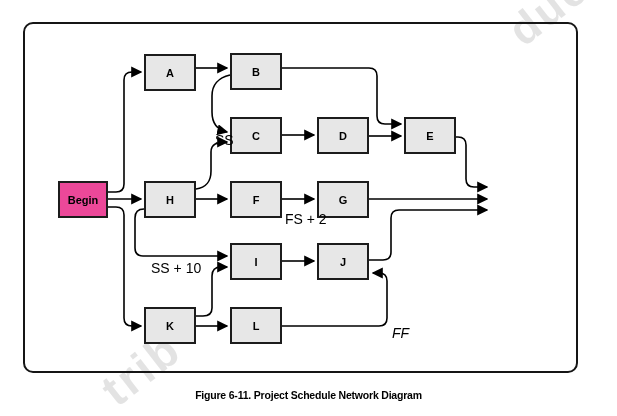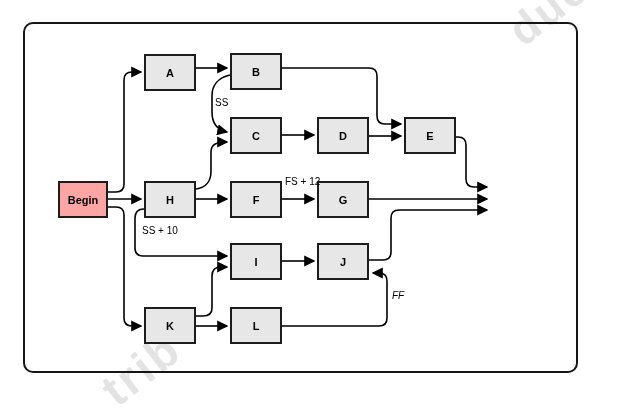--- a/index.html
+++ b/index.html
@@ -4,22 +4,22 @@
 <style>
   html,body{margin:0;padding:0;background:#ffffff;}
   #stage{position:relative;width:617px;height:416px;background:#ffffff;overflow:hidden;
          font-family:"Liberation Sans",sans-serif;}
   #frame{position:absolute;left:23px;top:22px;width:551px;height:347px;
          border:2px solid #151515;border-radius:10px;background:transparent;}
   #wires{position:absolute;left:0;top:0;width:617px;height:416px;}
   .node{position:absolute;box-sizing:border-box;background:#e7e7e7;border:2px solid #1c1c1c;
         display:flex;align-items:center;justify-content:center;
         font-weight:bold;font-size:11px;color:#000;}
-  .node.milestone{background:#fca5a5;text-align:center;}
-  .edge-label{position:absolute;font-size:10px;color:#000;white-space:nowrap;}
+  .node.milestone{background:#ec4899;text-align:center;}
+  .edge-label{position:absolute;font-size:14px;color:#000;white-space:nowrap;margin-top:35px;}
   #caption{position:absolute;left:0;top:389px;width:617px;text-align:center;
            font-weight:bold;font-size:10.5px;letter-spacing:-0.2px;color:#000;}
   .watermark{position:absolute;color:#d2d2d2;opacity:.6;font-weight:bold;
              transform:rotate(-38deg);pointer-events:none;white-space:nowrap;}
   #wm-top{left:505px;top:-16px;font-size:44px;letter-spacing:3px;}
   #wm-bottom{left:98px;top:342px;font-size:46px;letter-spacing:3px;}
 
   
   #n-begin{left:58px;top:181px;width:50px;height:37px;}
   #n-a{left:144px;top:54px;width:52px;height:37px;}
@@ -31,21 +31,21 @@
   #n-f{left:230px;top:181px;width:52px;height:37px;}
   #n-g{left:317px;top:181px;width:52px;height:37px;}
   #n-i{left:230px;top:243px;width:52px;height:37px;}
   #n-j{left:317px;top:243px;width:52px;height:37px;}
   #n-k{left:144px;top:307px;width:52px;height:37px;}
   #n-l{left:230px;top:307px;width:52px;height:37px;}
   #n-end{left:490px;top:181px;width:53px;height:37px;}
 
   #lbl-ss{left:215px;top:97px;}
   #lbl-fs15{left:285px;top:176px;}
-  #lbl-ss10{left:142px;top:225px;}
+  #lbl-ss10{left:151px;top:225px;}
   #lbl-ff{left:392px;top:290px;font-style:italic;}
 </style>
 </head>
 <body>
 
 <div id="stage">
 
   <span id="wm-top" class="watermark">duc</span>
   <span id="wm-bottom" class="watermark">trib</span>
 
@@ -114,17 +114,18 @@
     <span>J</span>
   </div>
   <div id="n-k" class="node">
     <span>K</span>
   </div>
   <div id="n-l" class="node">
     <span>L</span>
   </div>
 
   <span id="lbl-ss" class="edge-label">SS</span>
-  <span id="lbl-fs15" class="edge-label">FS + 12</span>
+  <span id="lbl-fs15" class="edge-label">FS + 2</span>
   <span id="lbl-ss10" class="edge-label">SS + 10</span>
   <span id="lbl-ff" class="edge-label">FF</span>
 
+  <div id="caption">Figure 6-11. Project Schedule Network Diagram</div>
 </div>
 
 </body></html>

